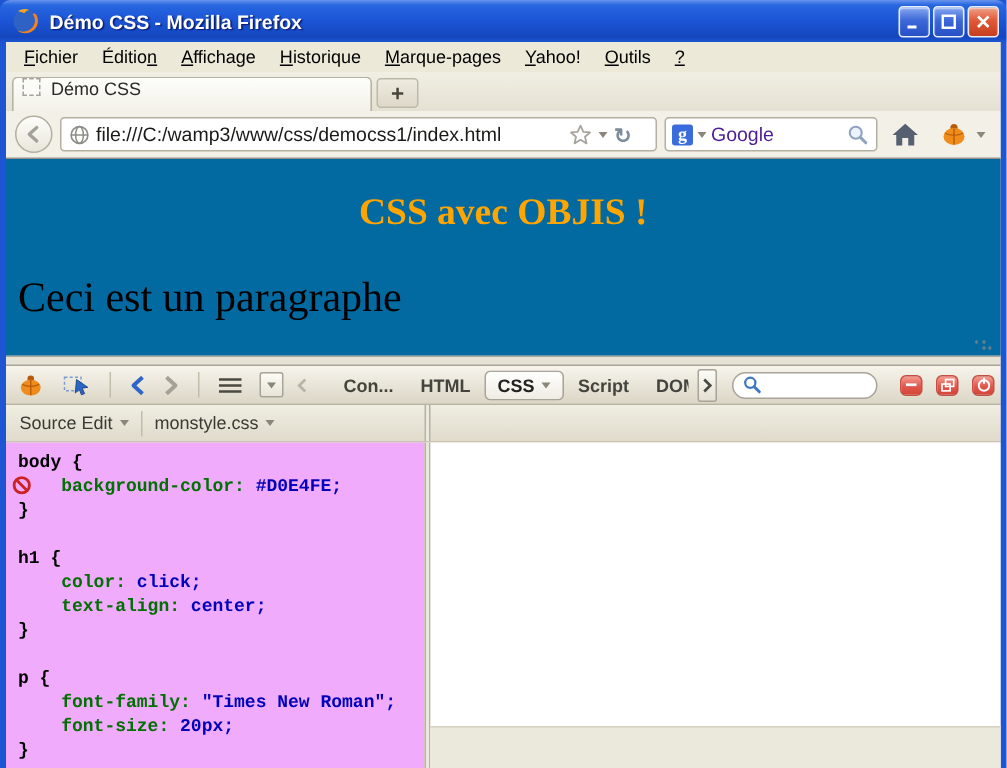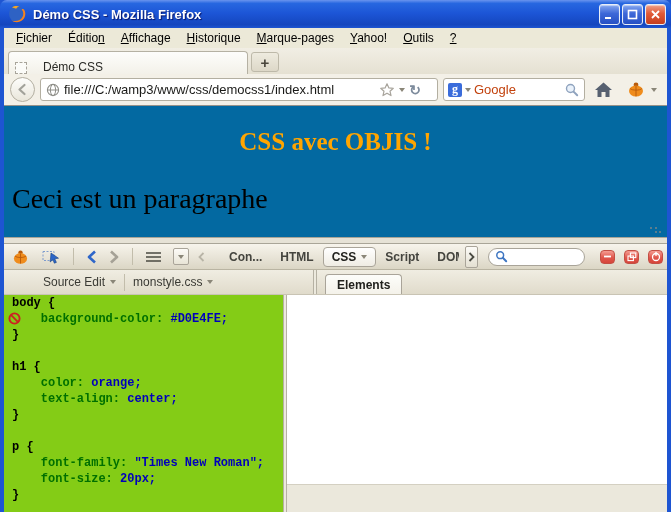--- a/index.html
+++ b/index.html
@@ -26,21 +26,21 @@
 
   .menubar { height:20px; background:#ECE9D8; display:flex; align-items:center; padding-left:4px;
     color:#000; flex:0 0 auto; }
   .menu-item { padding:8px 8px; white-space:nowrap; }
   .menu-item u { text-decoration:underline; }
 
   .tabstrip { height:26px; background:linear-gradient(180deg,#F1EEE4,#E5E1D2); display:flex;
     align-items:flex-end; padding-left:4px; flex:0 0 auto; }
   .tab-active { width:240px; height:23px; background:linear-gradient(180deg,#FDFDFB,#F3F1E9);
     border:1px solid #B5B1A3; border-bottom:none; border-radius:4px 4px 0 0;
-    display:flex; align-items:flex-end; padding:0 6px; gap:16px;margin-top:28px; }
+    display:flex; align-items:flex-start; padding:0 6px; gap:7px;margin-top:28px; }
   .favicon-ph { width:12px; height:12px; border:1px dashed #A8A49A; background:#FBFBF8; flex:0 0 auto; }
   .tab-title { color:#2A2A26; white-space:nowrap; overflow:hidden; }
   .newtab-btn { width:28px; height:20px; margin:0 0 2px 3px; background:linear-gradient(180deg,#EEEBDF,#DDD8C8);
     border:1px solid #BDB9A9; border-radius:3px; color:#4A463C; font-size:15px; font-weight:bold;
     display:flex; align-items:center; justify-content:center; line-height:1; }
 
   
   .navbar { height:32px; background:#F3F0E7; border-bottom:1px solid #96928A;
     display:flex; align-items:center; padding:0 6px; gap:5px; flex:0 0 auto; }
   .back-btn { width:25px; height:25px; border-radius:50%; border:1px solid #B3AFA1;
@@ -49,21 +49,21 @@
   .urlbar { flex:1; height:23px; background:#fff; border:1px solid #B3AFA1; border-radius:3px;
     display:flex; align-items:center; padding:0 16px 0 5px; gap:4px; min-width:0; }
   .url-text { flex:1; font-size:13px; color:#1A1A18; white-space:nowrap; overflow:hidden; }
   .url-icon { color:#9B978B; flex:0 0 auto; display:flex; align-items:center; }
   .reload-glyph { font-size:14px; color:#7D8B9C; font-weight:bold; }
   .searchbar { width:142px; height:23px; background:#fff; border:1px solid #B3AFA1; border-radius:3px;
     display:flex; align-items:center; padding:0 4px; gap:3px; flex:0 0 auto; }
   .g-icon { width:14px; height:14px; background:#3A6CDB; border-radius:2px; color:#fff;
     font-family:"Liberation Serif",serif; font-weight:bold; font-size:12px; line-height:13px;
     text-align:center; flex:0 0 auto; }
-  .search-ph { flex:1; color:#c2410c; font-size:13px; }
+  .search-ph { flex:1; color:#4c1d95; font-size:13px; }
   .caret { width:0; height:0; border-left:3px solid transparent; border-right:3px solid transparent;
     border-top:4px solid #8A8678; display:inline-block; flex:0 0 auto; }
   .toolbtn { display:flex; align-items:center; justify-content:center; padding:0 4px; }
 
   
   .page { height:131px; position:relative; overflow:hidden; flex:0 0 auto;
     font-family:"Liberation Serif", serif; }
   .page h1 { font-size:25px; font-weight:bold; text-align:center; padding-top:22px;
     font-family:"Liberation Serif", serif; }
   .page p { font-size:28px; margin:27px 0 0 8px; color:#000; }
@@ -99,30 +99,30 @@
   .fb-search { width:97px; height:18px; background:#fff; border:1px solid #A9A499; border-radius:9px;
     display:flex; align-items:center; padding:0 6px; gap:4px; margin:0 6px 0 4px; flex:0 0 auto; }
   .fb-winbtn { width:15px; height:14px; border-radius:4px; border:1px solid #C34F44;
     background:linear-gradient(180deg,#F59C92,#E0574C 55%,#D6453A);
     display:flex; align-items:center; justify-content:center; margin-left:3px; flex:0 0 auto; }
 
   
   .fb-row2 { height:25px; background:linear-gradient(180deg,#F0EDE2,#E0DBCB);
     border-bottom:1px solid #C9C4B4; display:flex; flex:0 0 auto; }
   .fb-row2-left { width:279px; display:flex; align-items:center; padding-left:9px; gap:5px;
-    color:#3A3A34; flex:0 0 auto;margin-left:30px; }
+    color:#3A3A34; flex:0 0 auto; }
   .fb-row2-div { width:4px; background:#ECE9DD; border-left:1px solid #B5B1A3;
     border-right:1px solid #B5B1A3; flex:0 0 auto; }
   .fb-row2-right { flex:1; display:flex; align-items:flex-end; padding-left:8px; }
   .elements-tab { background:linear-gradient(180deg,#FDFDFA,#F4F2EA); border:1px solid #A9A499;
     border-bottom:none; border-radius:4px 4px 0 0; padding:3px 11px 2px; font-weight:bold; color:#22221E; }
 
   
   .panels { flex:1; display:flex; min-height:0; }
-  .code-panel { width:279px; background:#84cc16; overflow:hidden; flex:0 0 auto; }
+  .code-panel { width:279px; background:#f0abfc; padding-top:5px; overflow:hidden; flex:0 0 auto; }
   .v-splitter { width:4px; background:#ECE9DD; border-left:1px solid #B5B1A3;
     border-right:1px solid #B5B1A3; flex:0 0 auto; }
   .side-panel { flex:1; background:#fff; display:flex; flex-direction:column; min-width:0; }
 
   .code-line { height:16px; line-height:16px; position:relative; padding-left:8px;
     font-family:"Liberation Mono", monospace; font-size:12px; font-weight:bold; white-space:pre; }
   .code-line .gutter-icon { position:absolute; left:4px; top:1px; }
   .tok-selector { color:var(--c-sel,#000); }
   .tok-property { color:var(--c-prop,#007000); }
   .tok-value    { color:var(--c-val,#0000BB); }
@@ -327,36 +327,33 @@
 
     <div class="fb-row2">
       <div class="fb-row2-left">
         <span>Source Edit</span>
         <span class="caret"></span>
         <span class="fb-sep"></span>
         <span>monstyle.css</span>
         <span class="caret"></span>
       </div>
       <div class="fb-row2-div"></div>
-      <div class="fb-row2-right">
-        <span class="elements-tab">Elements</span>
-      </div>
     </div>
 
     <div class="panels">
       <div class="code-panel" style="--c-sel: #000000; --c-prop: #007000; --c-val: #0000BB;">
           <div class="code-line"><span class="tok-selector">body {</span></div>
           <div class="code-line"><span class="gutter-icon"><svg width="13" height="13" viewBox="0 0 13 13">
                 <circle cx="6.5" cy="6.5" r="5.1" fill="none" stroke="#CC2222" stroke-width="1.9"></circle>
                 <path d="M3.2 3.2 L9.8 9.8" stroke="#CC2222" stroke-width="1.9"></path>
               </svg></span><span class="tok-property">    background-color:</span><span class="tok-value"> #D0E4FE;</span></div>
           <div class="code-line"><span class="tok-selector">}</span></div>
           <div class="code-line"></div>
           <div class="code-line"><span class="tok-selector">h1 {</span></div>
-          <div class="code-line"><span class="tok-property">    color:</span><span class="tok-value"> orange;</span></div>
+          <div class="code-line"><span class="tok-property">    color:</span><span class="tok-value"> click;</span></div>
           <div class="code-line"><span class="tok-property">    text-align:</span><span class="tok-value"> center;</span></div>
           <div class="code-line"><span class="tok-selector">}</span></div>
           <div class="code-line"></div>
           <div class="code-line"><span class="tok-selector">p {</span></div>
           <div class="code-line"><span class="tok-property">    font-family:</span><span class="tok-value"> "Times New Roman";</span></div>
           <div class="code-line"><span class="tok-property">    font-size:</span><span class="tok-value"> 20px;</span></div>
           <div class="code-line"><span class="tok-selector">}</span></div>
         </div>
       <div class="v-splitter"></div>
       <div class="side-panel">

